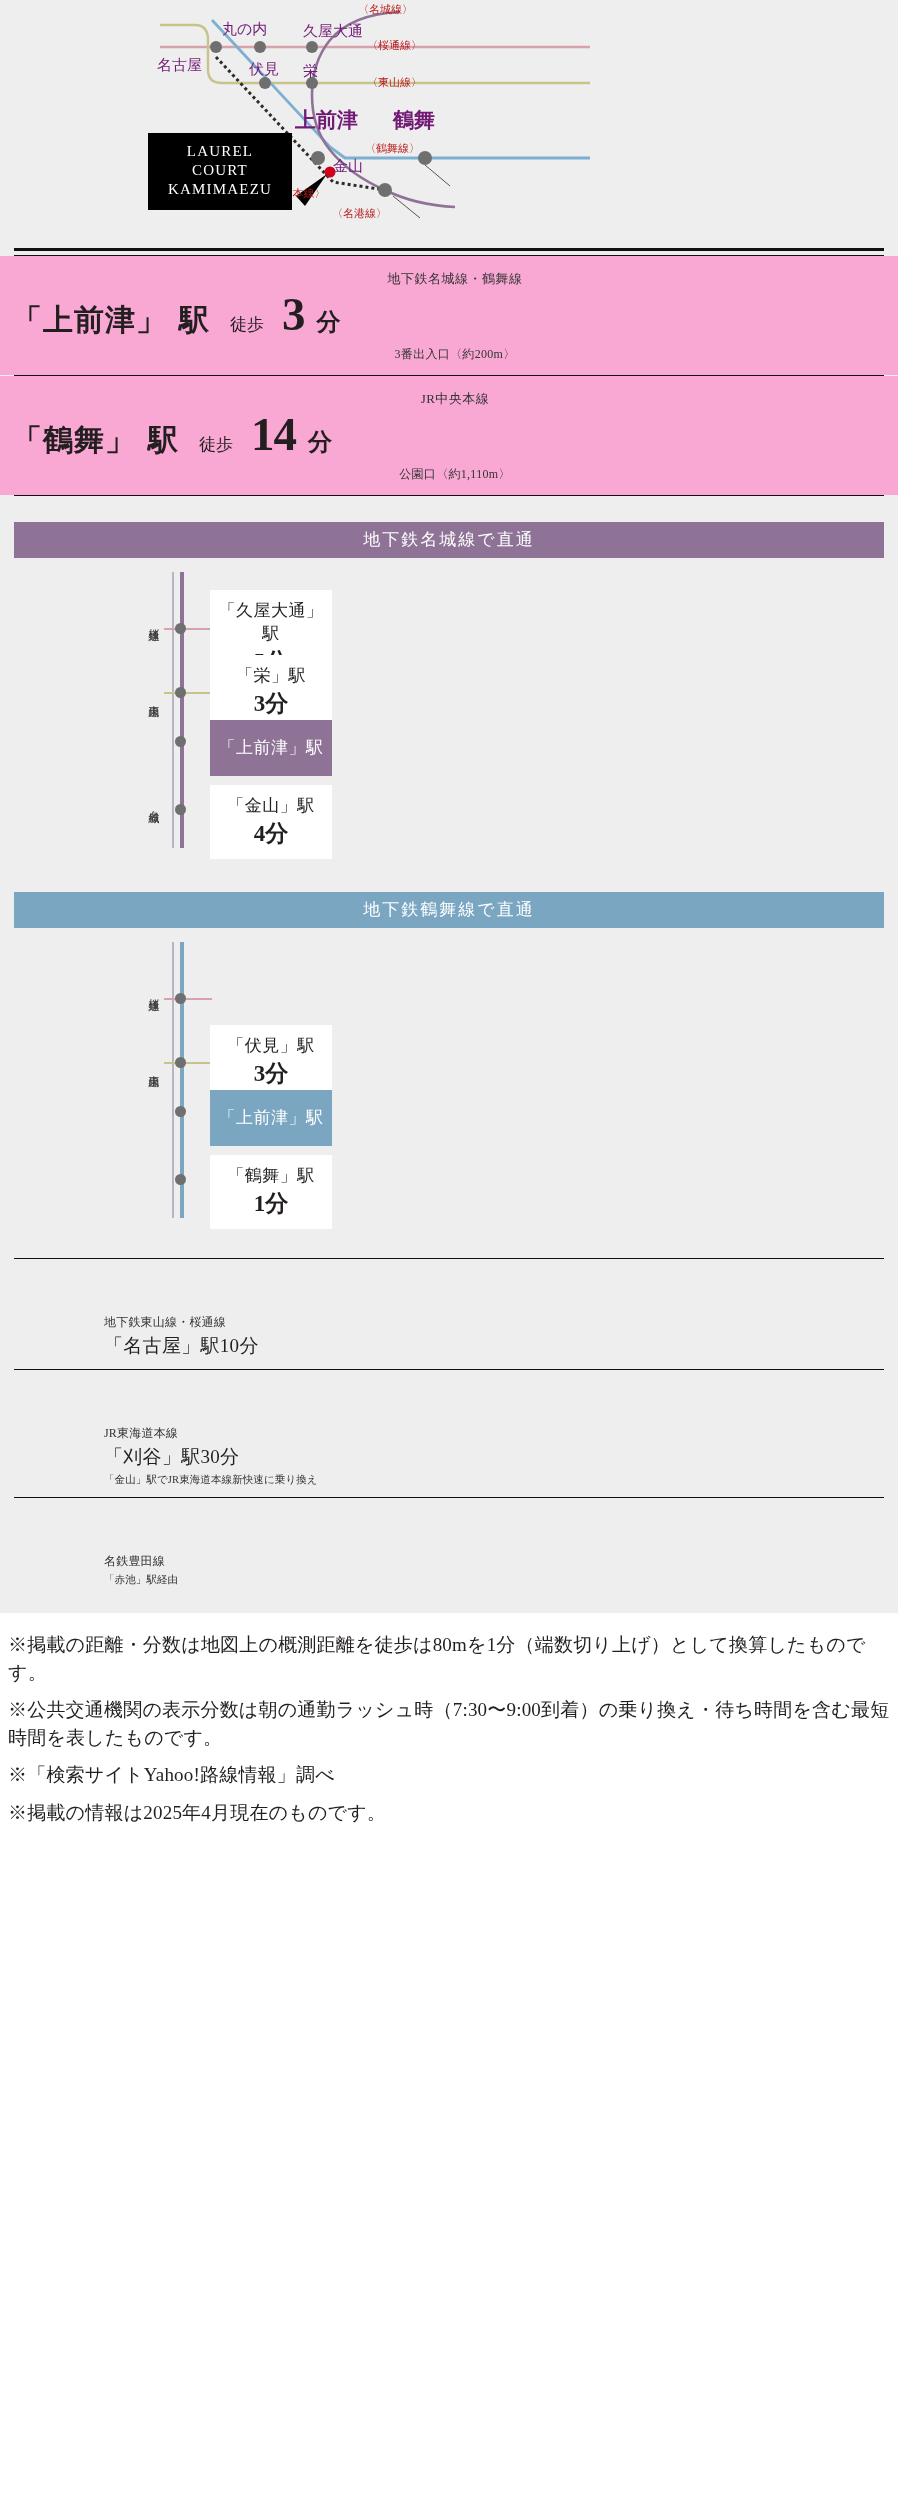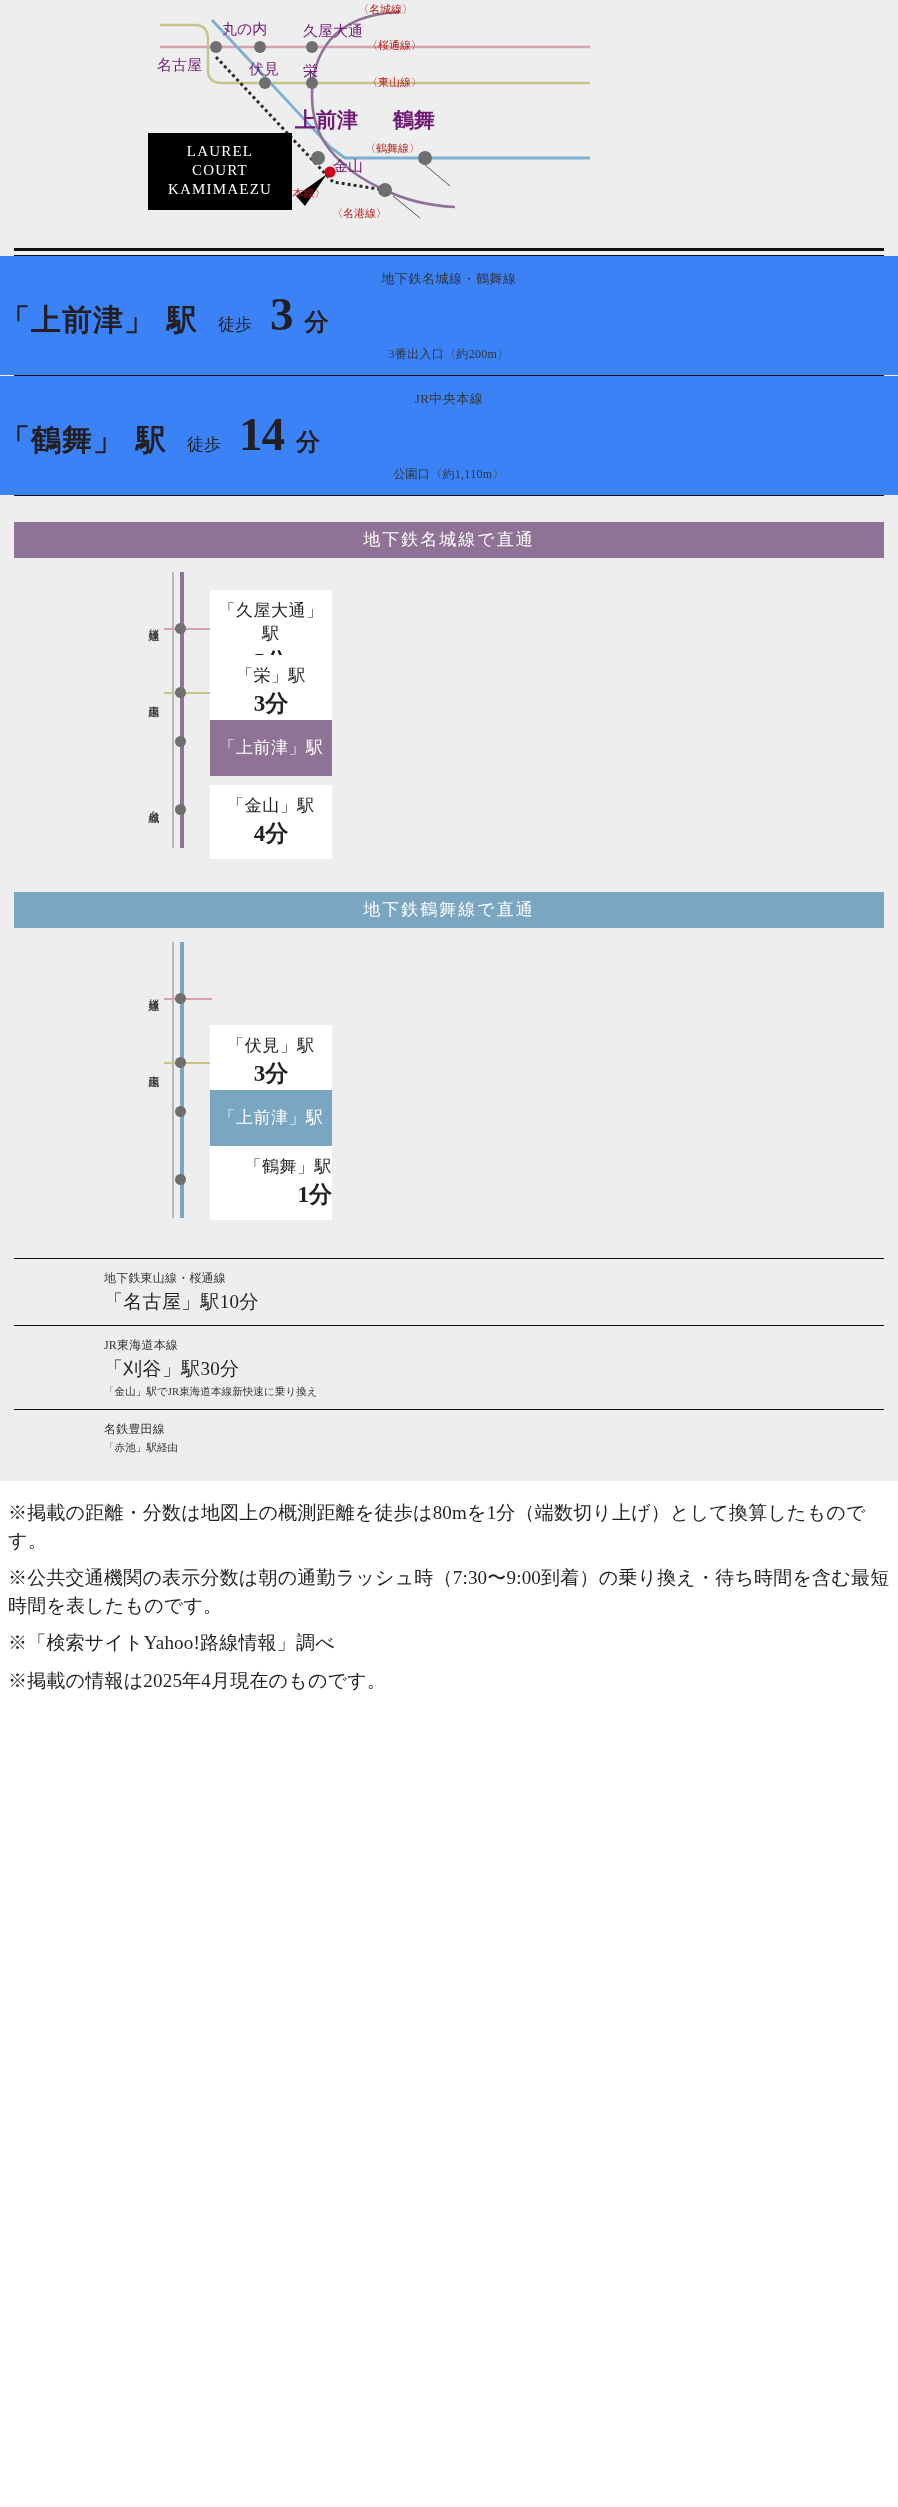--- a/index.html
+++ b/index.html
@@ -47,23 +47,23 @@
   
   .rule-double{
     border-top:3px solid #111;
     border-bottom:1px solid #111;
     height:4px;
     margin:0 14px;
     background:#efeeee;
   }
   .band{background:#efeeee;}
   .walk{
-    background:#3b82f6;
+    background:#f9a8d4;
     text-align:center;
-    padding:14px 0 12px 0;
+    padding:14px 0 12px 12px;
   }
   .walk .line-name{font-size:13px;color:#333;margin-bottom:4px;letter-spacing:.5px;}
   .walk .main{
     display:flex;align-items:baseline;justify-content:flex-start;gap:12px;
   }
   .walk .station{font-size:30px;font-weight:700;letter-spacing:1px;}
   .walk .toho{font-size:17px;margin:0 6px 0 8px;}
   .walk .num{font-size:47px;font-weight:700;line-height:.95;letter-spacing:-1px;}
   .walk .fun{font-size:24px;font-weight:700;}
   .walk .sub{font-size:12px;color:#333;margin-top:5px;letter-spacing:.3px;}
@@ -105,21 +105,21 @@
     padding:9px 0 10px 0;
   }
   .stationcard.hl-purple{background:#8e7397;color:#fff;}
   .stationcard.hl-blue{background:#7aa6c2;color:#fff;}
   .stationcard .st{font-size:17px;font-weight:400;letter-spacing:.5px;}
   .stationcard .tm{font-size:23px;font-weight:700;margin-top:1px;}
 
   
   .other{background:#efeeee;padding:0 0 2px 0;}
   .other-row{padding:11px 0 10px 104px;}
-  .other-row .l1{font-size:12px;color:#333;letter-spacing:.2px;}
+  .other-row .l1{font-size:12px;color:#333;letter-spacing:.2px;margin-top:44px;}
   .other-row .l2{font-size:19px;margin-top:2px;letter-spacing:.3px;}
   .other-row .l3{font-size:10.5px;color:#333;margin-top:3px;letter-spacing:.1px;}
 
   
   .notes{background:#fff;padding:18px 8px 12px 8px;}
   .notes p{
     margin:0 0 10px 0;
     font-size:19px;
     line-height:1.45;
     letter-spacing:.2px;
@@ -273,21 +273,21 @@
         <div class="dot" style="top:164px;"></div>
         <div class="dot" style="top:232px;"></div>
 
         <div class="stationcard" style="top:83px;">
           <div class="st">「伏見」駅</div>
           <div class="tm">3分</div>
         </div>
         <div class="stationcard hl-blue" style="top:148px;padding:16px 0 17px 0;">
           <div class="st">「上前津」駅</div>
         </div>
-        <div class="stationcard" style="top:204px;text-align:right;">
+        <div class="stationcard" style="top:213px;">
           <div class="st">「鶴舞」駅</div>
           <div class="tm">1分</div>
         </div>
       </div>
     </div>
 
     <div class="gap" style="height:22px;"></div>
 
     <div class="other">
       <div class="sep-line"></div>

